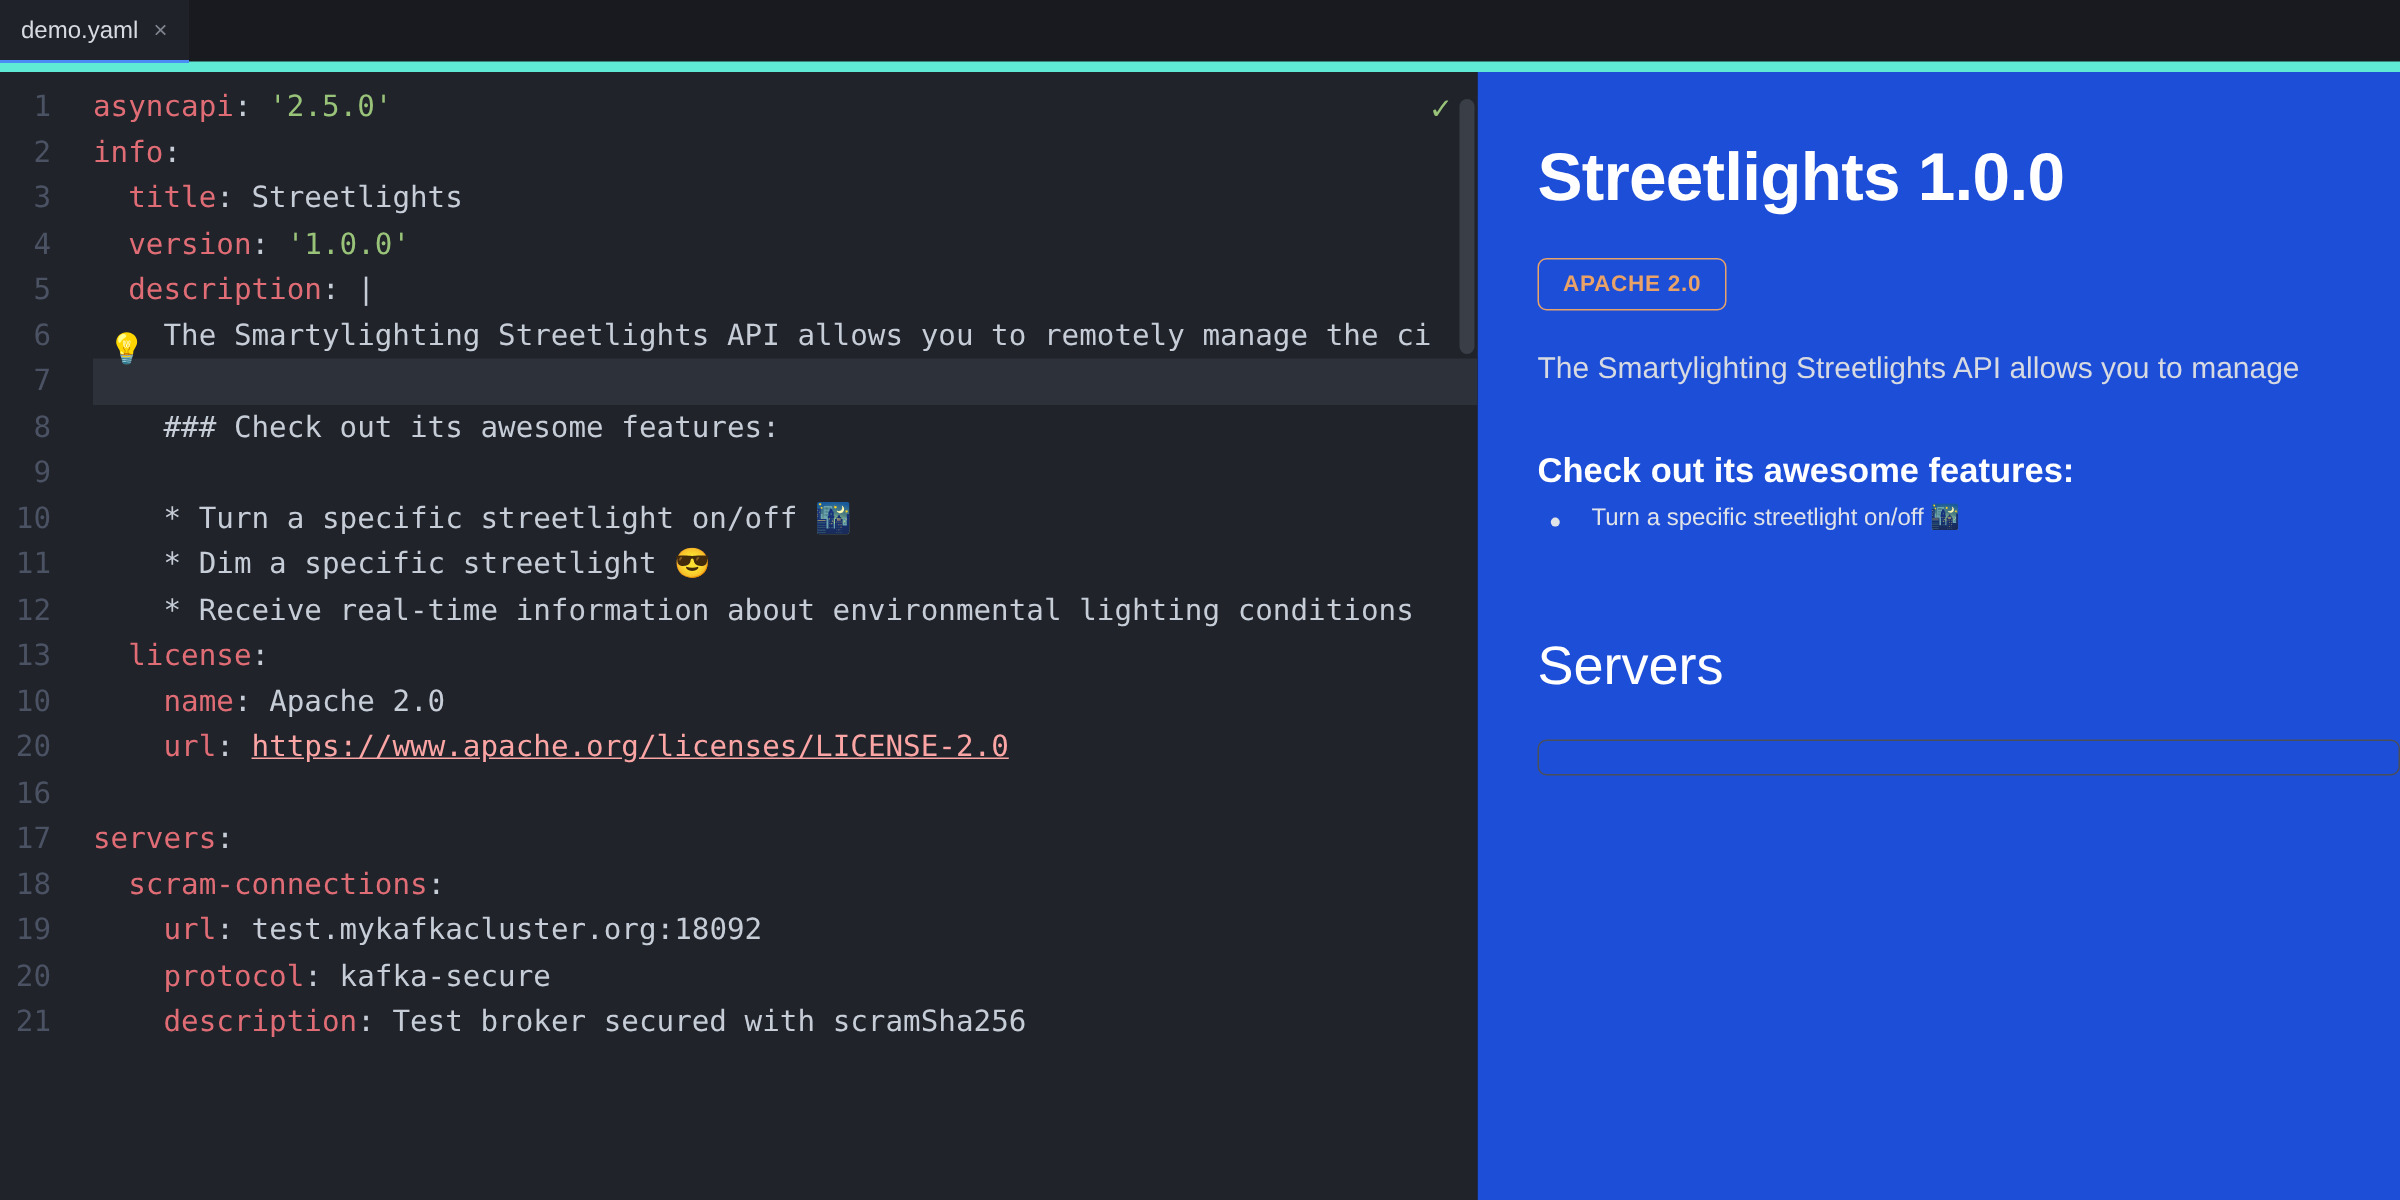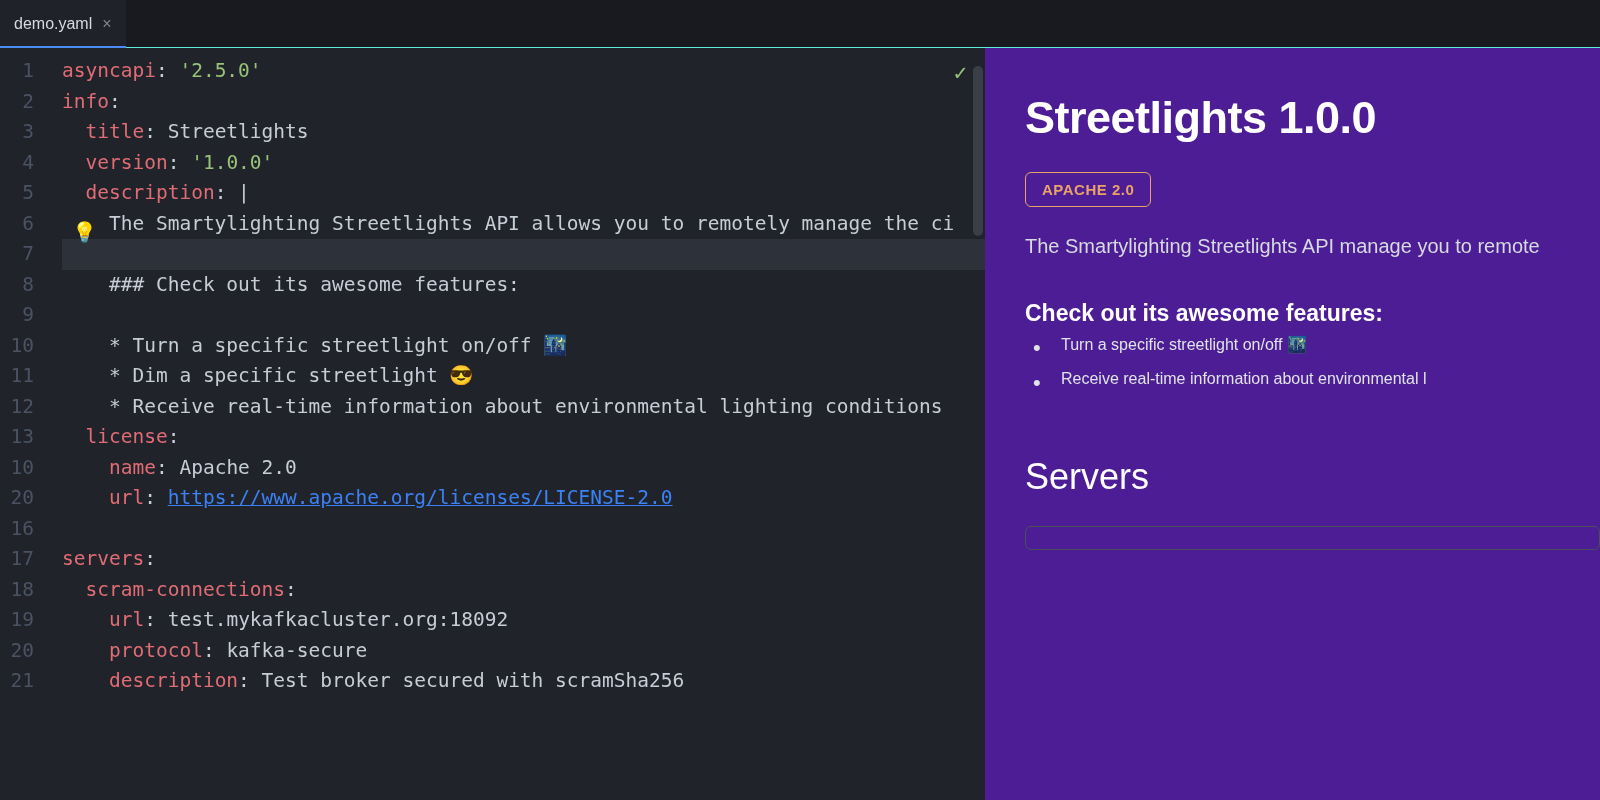--- a/index.html
+++ b/index.html
@@ -10,21 +10,21 @@
     width: 1600px;
     height: 800px;
     overflow: hidden;
     display: flex;
     flex-direction: column;
   }
   .tabs {
     display: flex;
     height: 48px;
     background: #181a1f;
-    border-bottom: 1px solid #5eead4;
+    border-bottom: 7px solid #5eead4;
   }
   .tab {
     display: flex;
     align-items: center;
     padding: 0 14px;
     font-size: 16px;
     color: #d7dae0;
     position: relative;
     gap: 10px;
     background: #1f2228;
@@ -76,21 +76,21 @@
   .code .line { height: 30.5px; }
   .line.current {
     background: #2c313a;
     margin-left: -62px;
     padding-left: 62px;
     width: calc(100% + 62px);
   }
   .tok-key { color: #e06c75; text-align: center; }
   .tok-str { color: #98c379; }
   .tok-txt { color: #c6cdd7; }
-  .tok-url { color: #3b82f6; text-decoration: underline; }
+  .tok-url { color: #fca5a5; text-decoration: underline; }
   .editor-check {
     position: absolute;
     top: 10px; right: 18px;
     color: #98c379;
     font-size: 22px;
   }
   .editor-scroll-thumb {
     position: absolute;
     right: 2px; top: 18px;
     width: 10px; height: 170px;
@@ -98,21 +98,21 @@
     border-radius: 5px;
   }
   .logo-bulb {
     position: absolute;
     left: 72px; top: 169px;
     font-size: 20px;
   }
   
   .preview {
     flex: 1;
-    background: #4c1d95;
+    background: #1d4ed8;
     color: #e6e8eb;
     padding: 44px 0 0 40px;
     overflow: hidden;
   }
   .preview h1 {
     font-size: 45px;
     font-weight: 600;
     color: #fff;
     margin-bottom: 28px;
     letter-spacing: -0.5px;
@@ -209,23 +209,22 @@
     <div class="editor-check">✓</div>
     <div class="editor-scroll-thumb"></div>
     <div class="logo-bulb">💡</div>
   </div>
 
   <div class="preview">
     <h1>Streetlights 1.0.0</h1>
     <div class="badges">
       <div class="badge">APACHE 2.0</div>
     </div>
-    <div class="preview-desc">The Smartylighting Streetlights API manage you to remote</div>
+    <div class="preview-desc">The Smartylighting Streetlights API allows you to manage</div>
     <h3>Check out its awesome features:</h3>
     <ul>
       <li>Turn a specific streetlight on/off 🌃</li>
-      <li>Receive real-time information about environmental l</li>
     </ul>
     <h2>Servers</h2>
     <div class="server-box"></div>
   </div>
 
 </div>
 
 </body></html>

